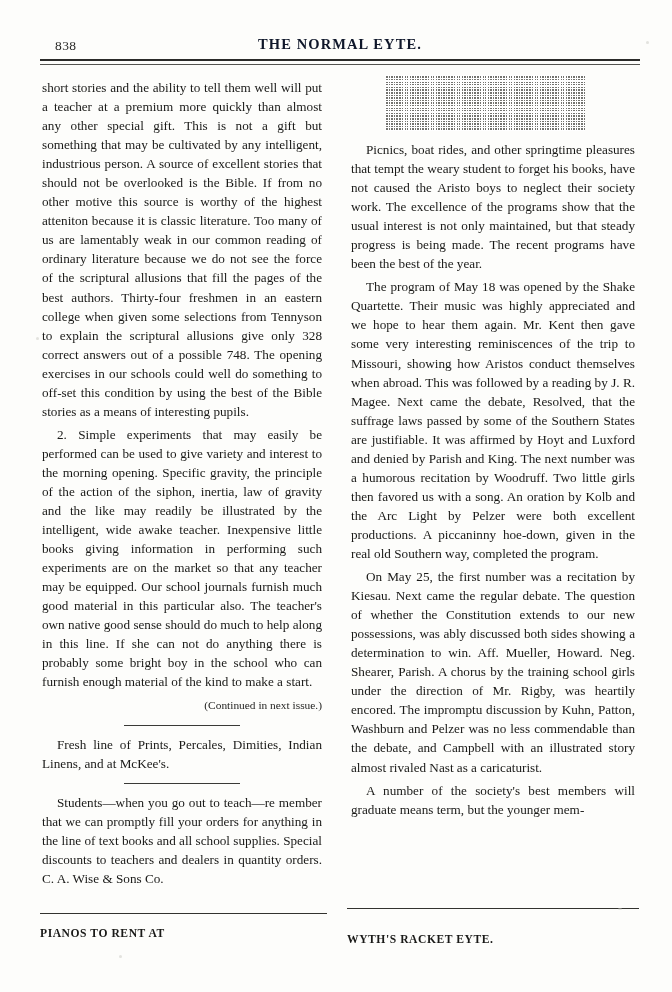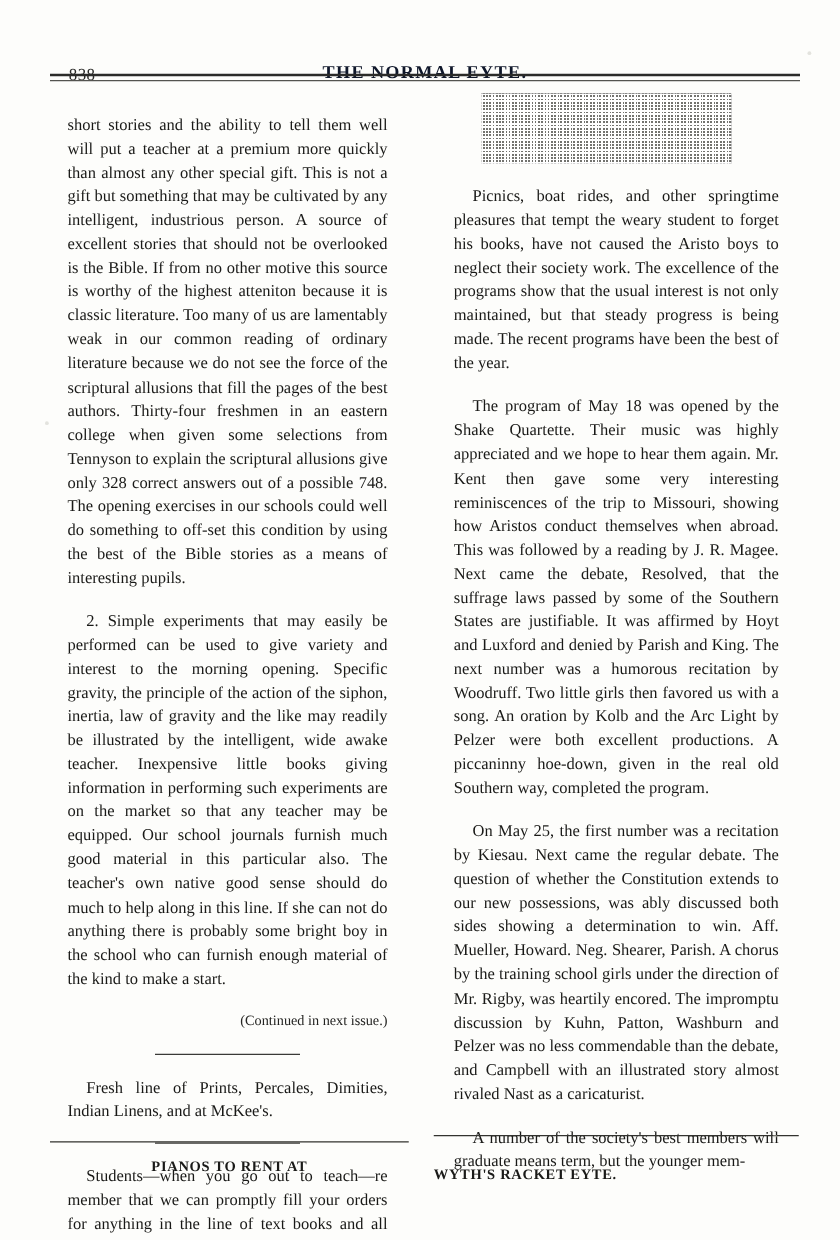--- a/index.html
+++ b/index.html
@@ -14,21 +14,21 @@
     background: #fdfdfb;
     overflow: hidden;
     font-family: "Liberation Serif", "DejaVu Serif", serif;
     color: #171715;
   }
 
   
   .masthead {
     position: absolute;
     left: 40px;
-    top: 50px;
+    top: 36px;
     width: 600px;
     height: 24px;
   }
   .folio {
     position: absolute;
     left: 15px;
     top: 2px;
     font-size: 13.5px;
     letter-spacing: .4px;
     color: #2a2a28;
@@ -61,21 +61,21 @@
     font-size: 13.2px;
     line-height: 19.05px;
     text-align: justify;
     text-justify: inter-word;
     color: #191917;
   }
   .col-left  { left: 38px;  width: 288px; }
   .col-right { left: 347px; width: 292px; }
 
   .col p {
-    margin: 16px;
+    margin: 4px;
     text-indent: 15px;
   }
   .col p.noind { text-indent: 0; }
 
   
   .banner {
     position: relative;
     width: 200px;
     height: 56px;
     margin: 1px 0 9px 38px;
@@ -151,21 +151,21 @@
     font-weight: bold;
     color: #1a1a18;
   }
   .foot-rule {
     position: absolute;
     height: 0;
     border-top: 1.7px solid #33332f;
   }
   .foot-rule-left  { left: 40px;  top: 913px; width: 287px; }
   .foot-rule-right { left: 347px; top: 908px; width: 292px; }
-  .foot-left  { left: 40px;  top: 927px; width: 287px; text-align: center; }
+  .foot-left  { left: 40px;  top: 927px; width: 287px; text-align: left; }
   .foot-right { left: 347px; top: 933px; width: 292px; text-align: left; }
 
   .scan-speck {
     position: absolute;
     background: #c9c9c2;
     border-radius: 50%;
     opacity: .5;
   }
 </style>
 </head>

